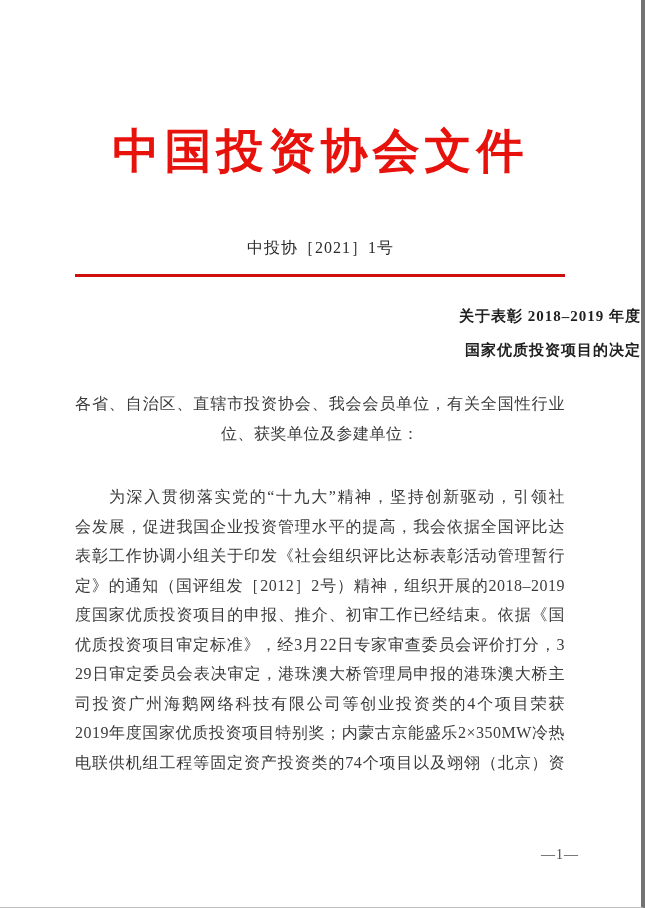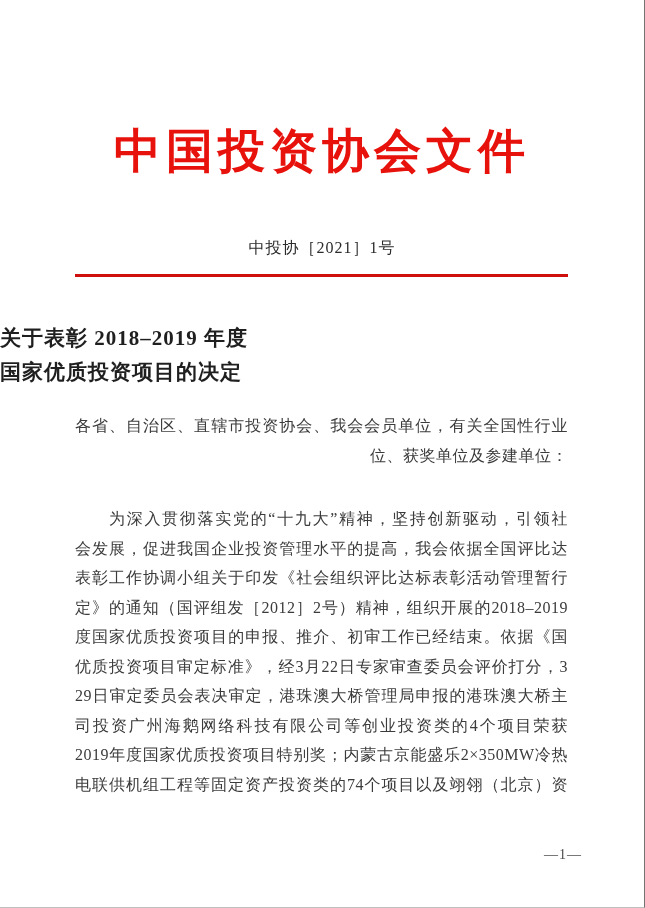--- a/index.html
+++ b/index.html
@@ -8,21 +8,21 @@
     background: #ffffff;
   }
   .page {
     position: relative;
     width: 645px;
     height: 908px;
     box-sizing: border-box;
     background: #ffffff;
     overflow: hidden;
     font-family: "Liberation Serif", "DejaVu Serif", serif;
-    border-right: 1px solid #737373;
+    border-right: 4px solid #737373;
     border-bottom: 1px solid #bfbfbf;
     padding-top: 122px;
   }
   .org-header {
     text-align: center;
     font-size: 47px;
     font-weight: bold;
     color: #e8120d;
     letter-spacing: 5px;
     line-height: 58px;
@@ -35,39 +35,39 @@
     color: #2b2b2b;
     letter-spacing: 1px;
     line-height: 20px;
   }
   .red-divider {
     height: 3px;
     background: #cf0e0e;
     margin: 16px 76px 0 75px;
   }
   .doc-title {
-    margin-top: 44px;
-    text-align: left;
-    font-size: 21px;
+    margin-top: 22px;
+    text-align: right;
+    font-size: 15px;
     font-weight: bold;
     color: #1f1f1f;
     line-height: 34px;
     letter-spacing: 1px;
   }
   .document-body {
     margin: 22px 76px 0 75px;
     font-size: 16px;
     color: #3b3b3b;
     letter-spacing: 0.5px;
   }
   .body-line {
     line-height: 29.5px;
     height: 29.5px;
     overflow: hidden;
-    text-align: right;
+    text-align: center;
   }
   .body-line.j {
     text-align: justify;
     text-align-last: justify;
   }
   .body-line.ind {
     padding-left: 34px;
     margin-top: 34px;
   }
   .page-number {

